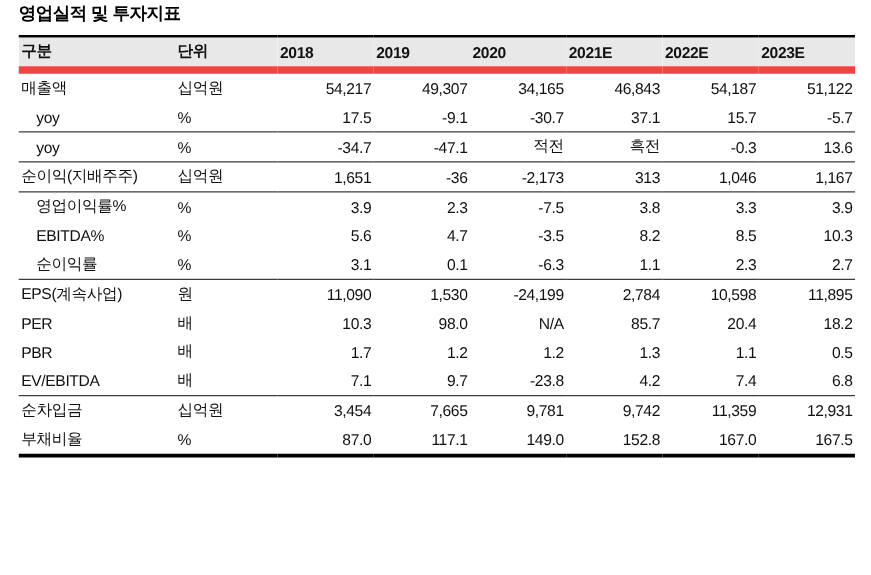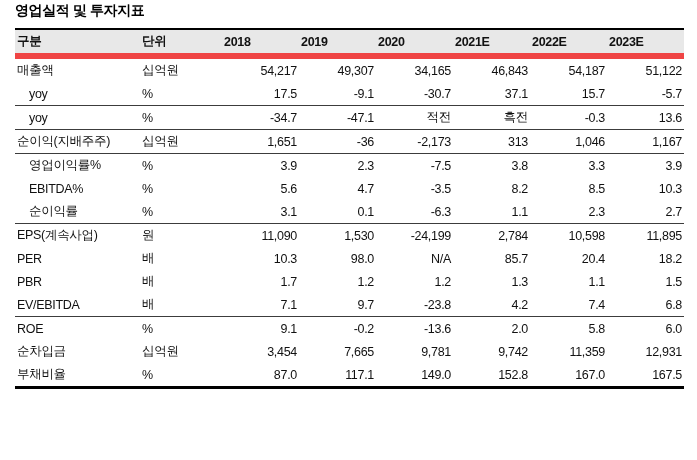--- a/index.html
+++ b/index.html
@@ -139,41 +139,31 @@
           <td class="num">18.2</td>
         </tr>
         <tr>
           <td>PBR</td>
           <td>배</td>
           <td class="num">1.7</td>
           <td class="num">1.2</td>
           <td class="num">1.2</td>
           <td class="num">1.3</td>
           <td class="num">1.1</td>
-          <td class="num">1.5</td>
+          <td class="num">0.5</td>
         </tr>
         <tr class="sep">
           <td>EV/EBITDA</td>
           <td>배</td>
           <td class="num">7.1</td>
           <td class="num">9.7</td>
           <td class="num">-23.8</td>
           <td class="num">4.2</td>
           <td class="num">7.4</td>
           <td class="num">6.8</td>
-        </tr>
-        <tr>
-          <td>ROE</td>
-          <td>%</td>
-          <td class="num">9.1</td>
-          <td class="num">-0.2</td>
-          <td class="num">-13.6</td>
-          <td class="num">2.0</td>
-          <td class="num">5.8</td>
-          <td class="num">6.0</td>
         </tr>
         <tr>
           <td>순차입금</td>
           <td>십억원</td>
           <td class="num">3,454</td>
           <td class="num">7,665</td>
           <td class="num">9,781</td>
           <td class="num">9,742</td>
           <td class="num">11,359</td>
           <td class="num">12,931</td>

